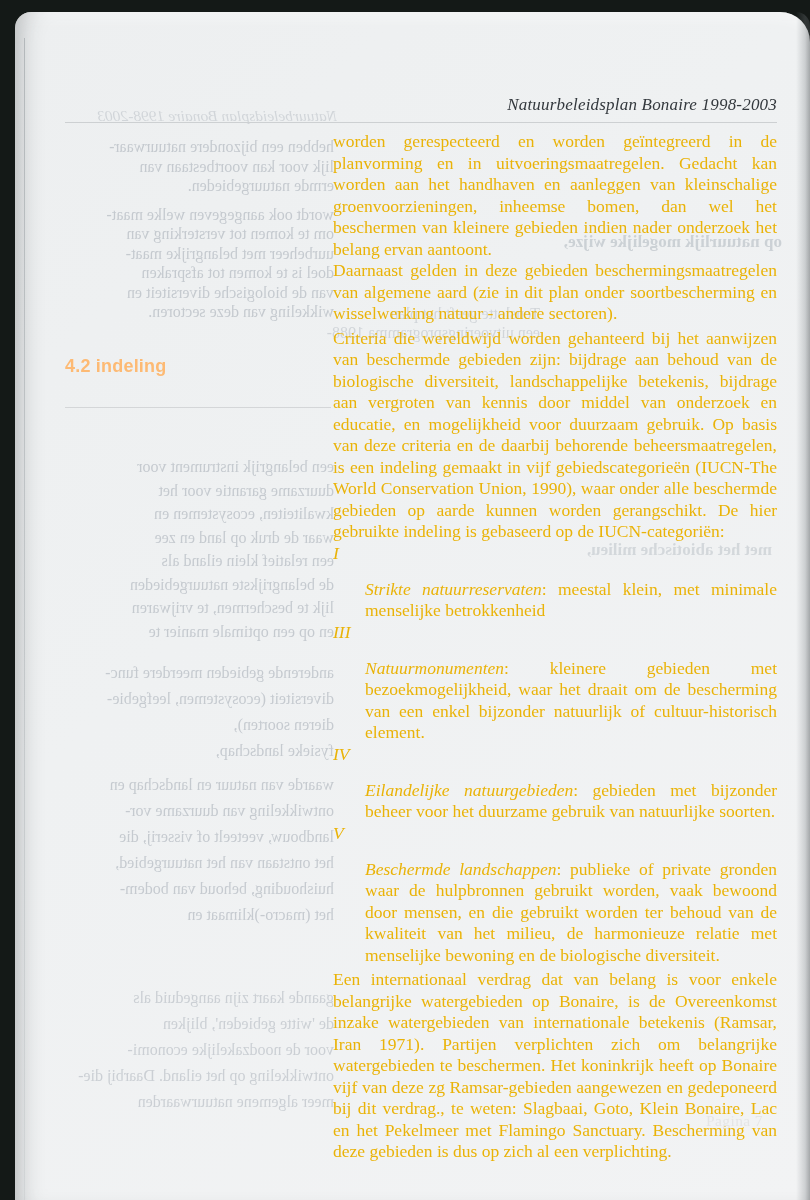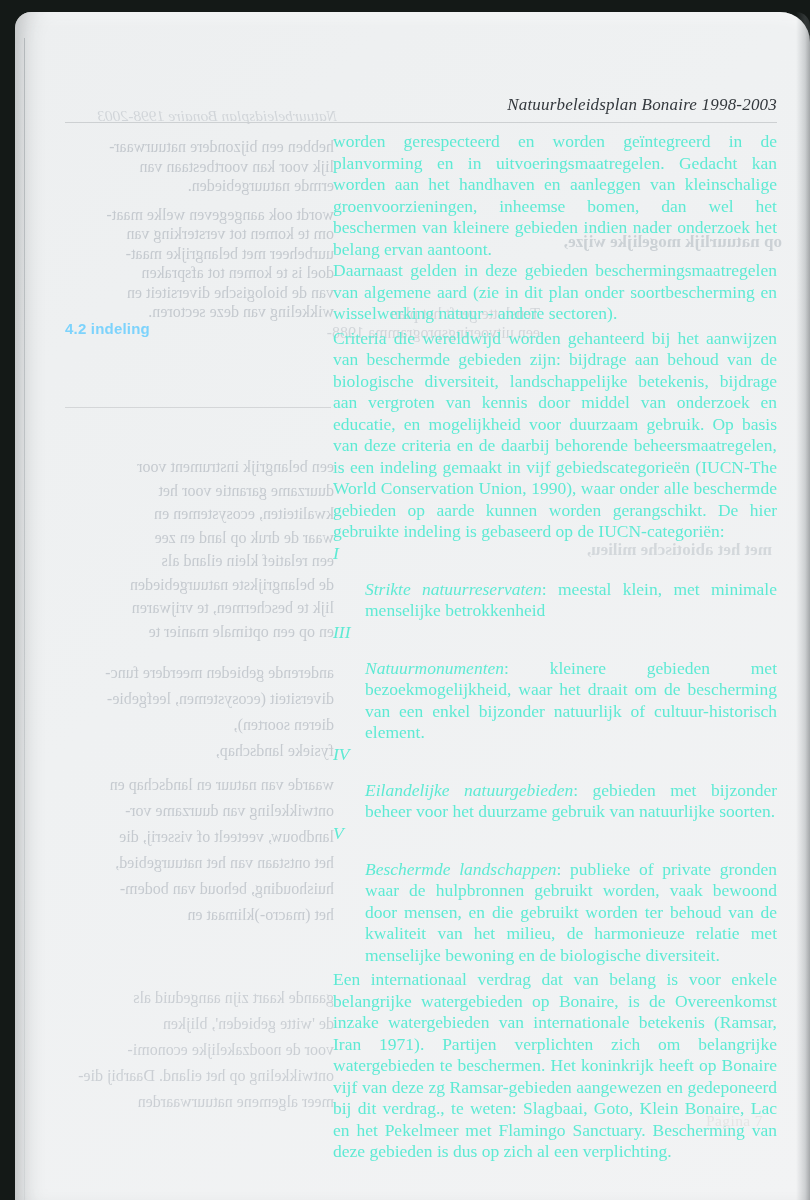--- a/index.html
+++ b/index.html
@@ -30,30 +30,30 @@
 
   
   .running-title{
     position:absolute;top:95px;right:33px;
     font-style:italic;font-size:17px;color:#33383d;letter-spacing:.2px;
   }
   .header-rule{position:absolute;left:65px;top:122px;width:712px;height:1px;background:#cdd0d2;}
 
   
   .section-heading{
-    position:absolute;left:65px;top:320px;
+    position:absolute;left:65px;top:356px;
     font-family:"Liberation Sans", sans-serif;font-weight:bold;
-    font-size:15px;color:#7dd3fc;letter-spacing:.2px;
+    font-size:18px;color:#fdba74;letter-spacing:.2px;
   }
   .section-rule{position:absolute;left:65px;top:407px;width:266px;height:1px;background:#d4d6d8;}
 
   
   .body-col{
     position:absolute;left:333px;top:131px;width:444px;
-    font-size:17.5px;line-height:21.5px;color:#5eead4;
+    font-size:17.5px;line-height:21.5px;color:#eab308;
   }
   .body-col p{margin:0;text-align:justify;}
   .body-col p.sp{margin-top:3px;}
   .list-item{display:flex;margin:0;}
   .list-item .numeral{flex:none;width:32px;font-style:italic;}
   .list-item .item-text{flex:1;text-align:justify;margin-top:36px;}
   .list-item .term{font-style:italic;}
 
   .page-number{
     position:absolute;top:1112px;right:47px;

